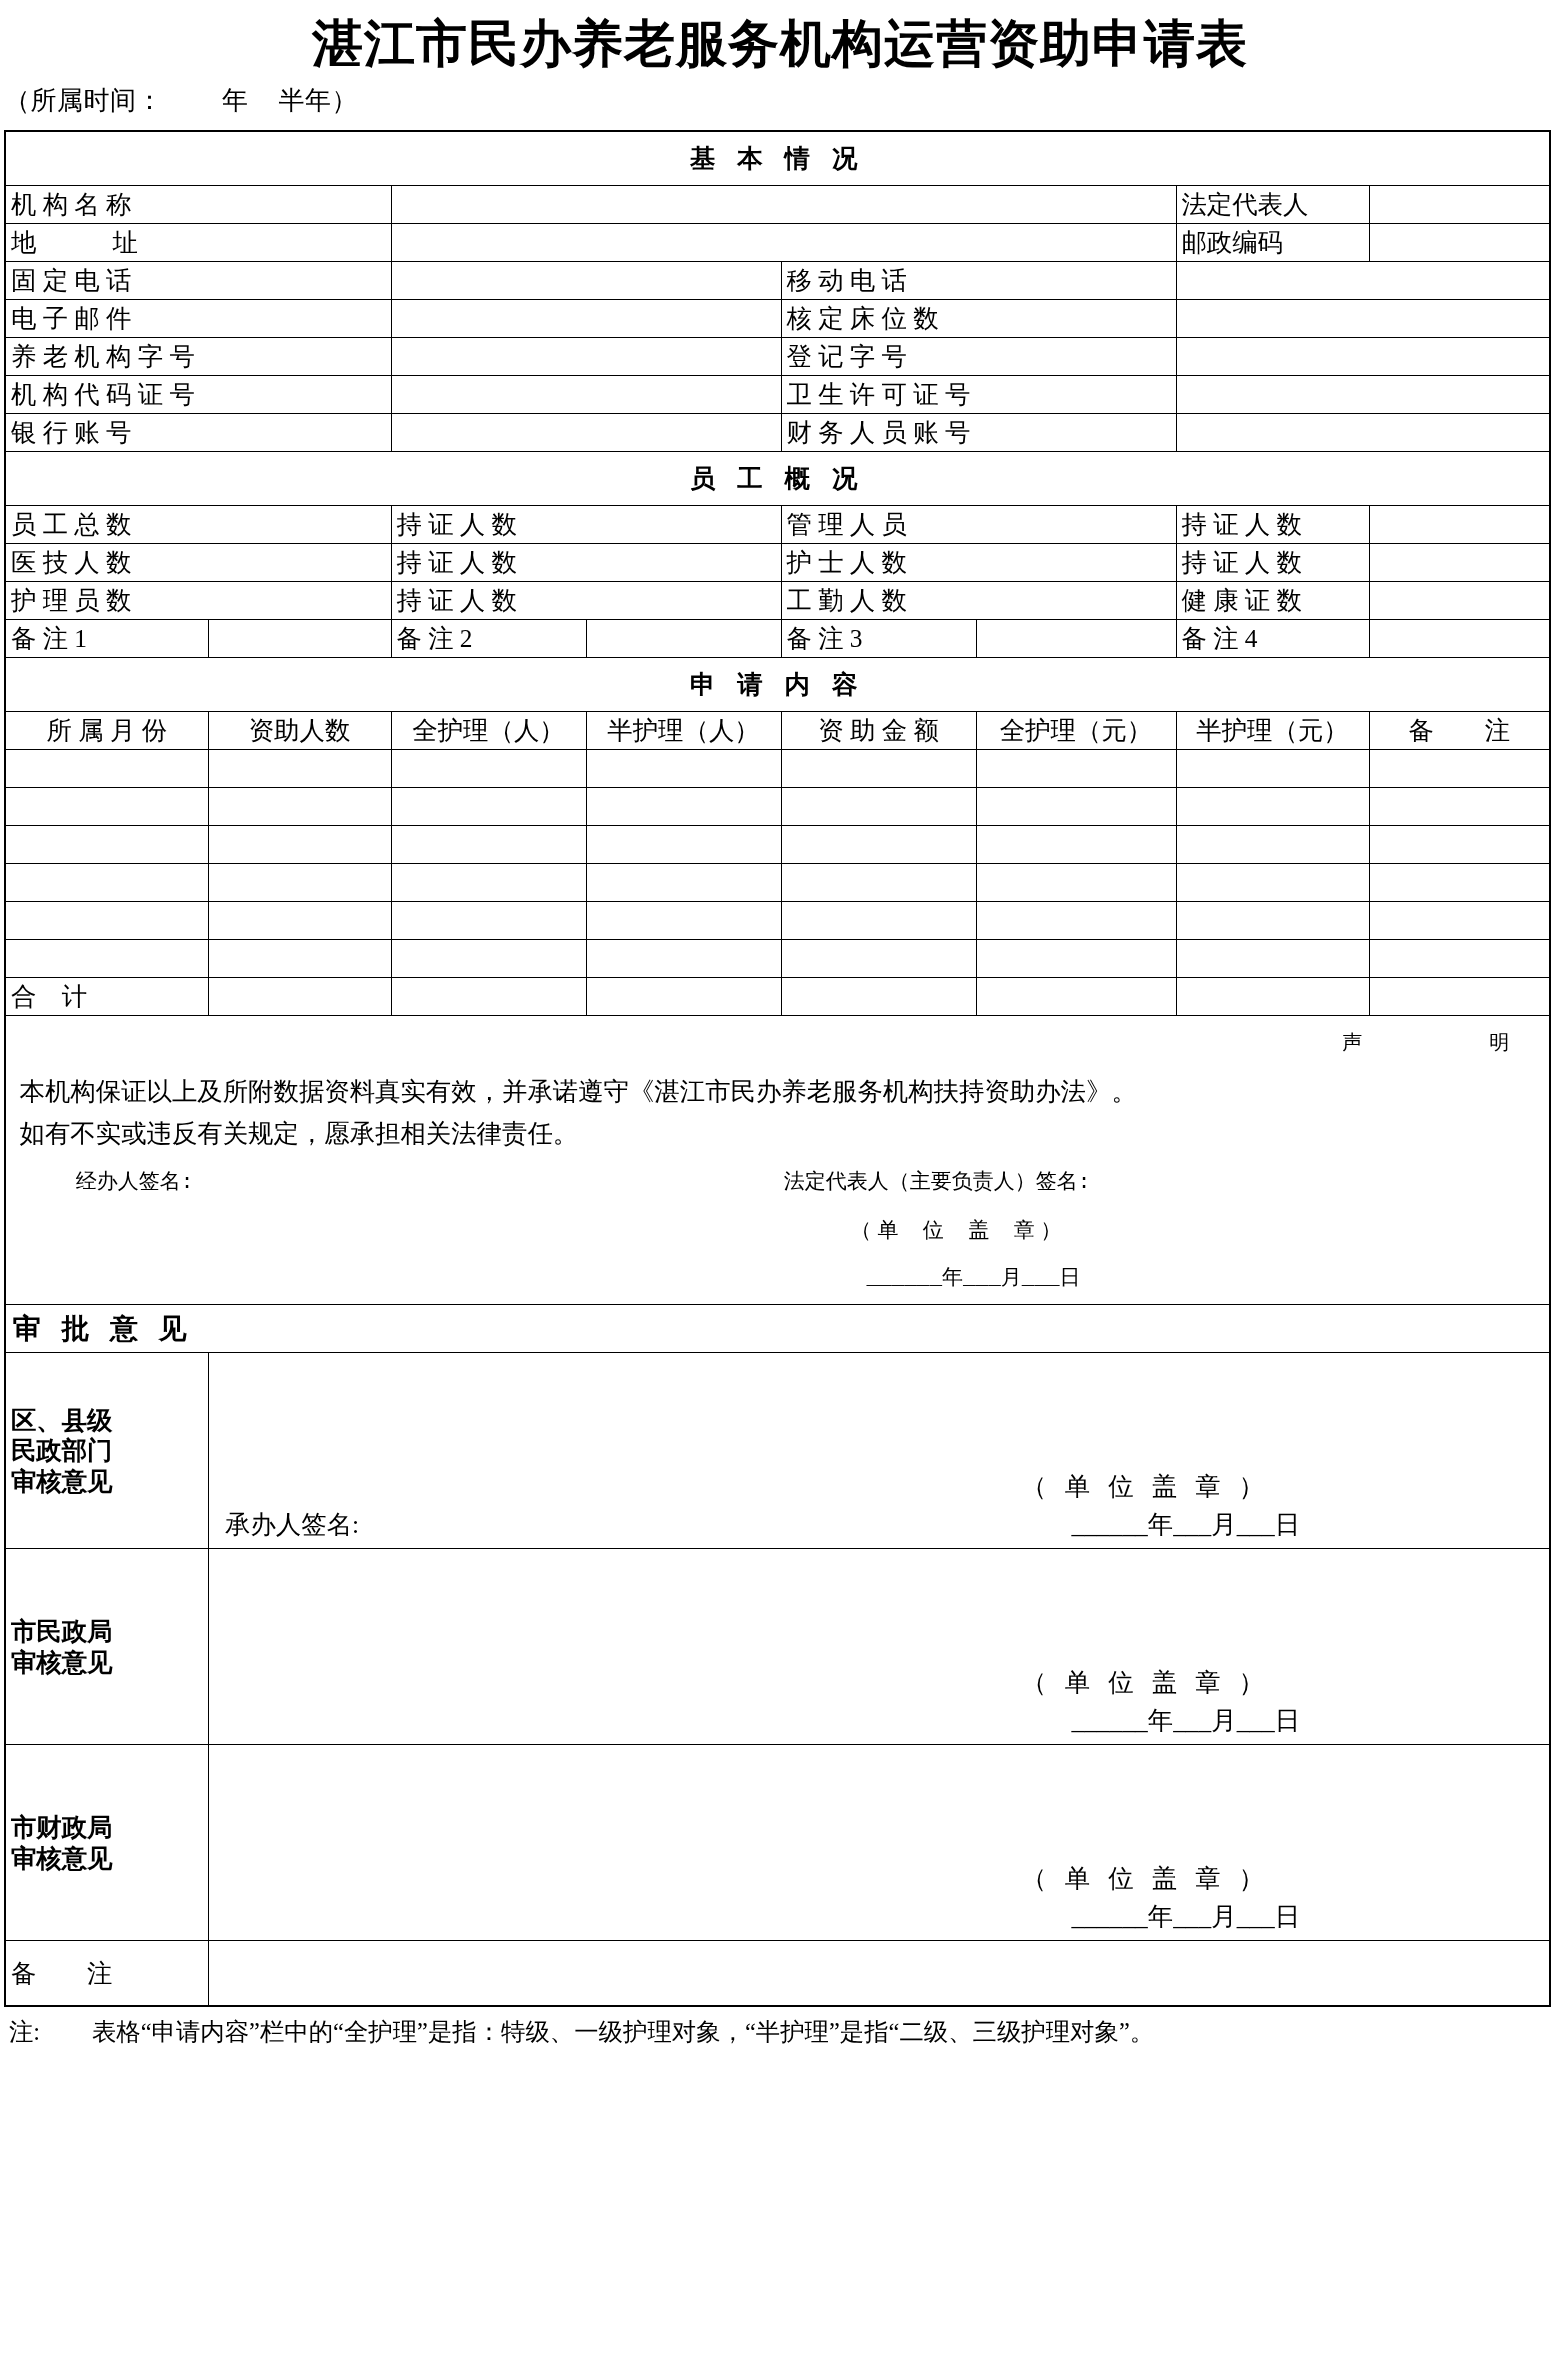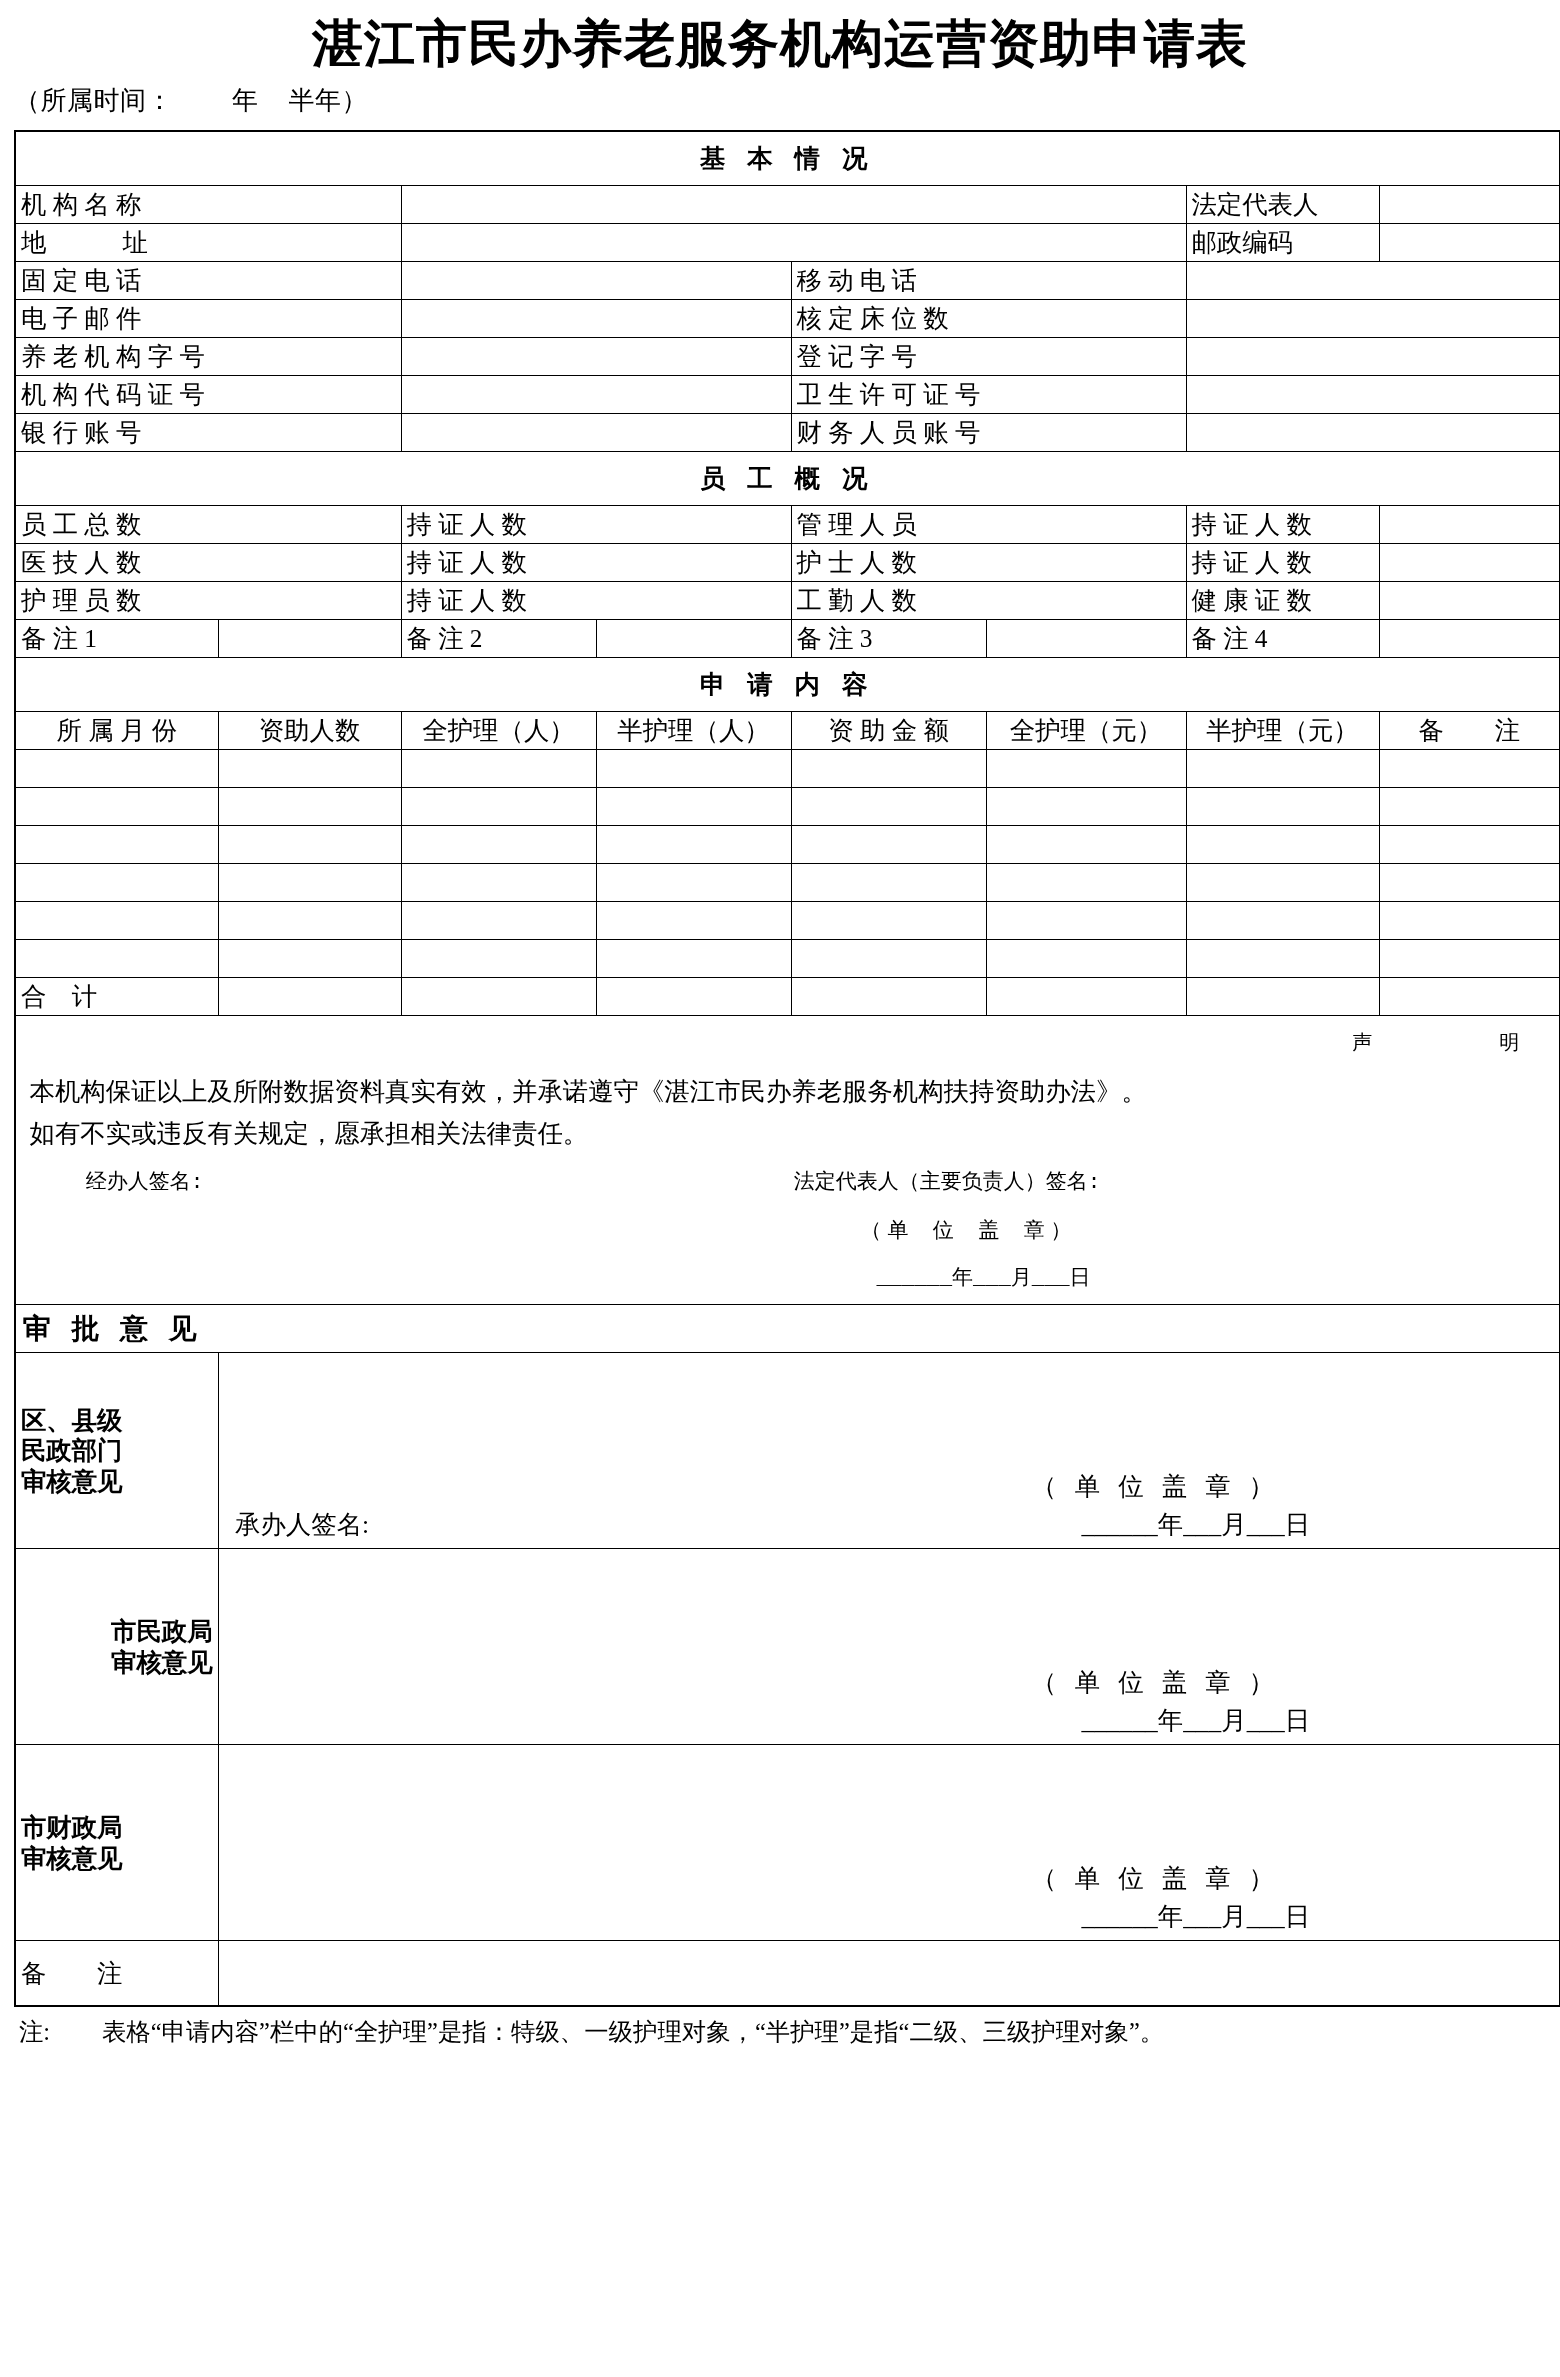--- a/index.html
+++ b/index.html
@@ -12,21 +12,21 @@
     height: 2377px;
     font-family: "Liberation Serif", "DejaVu Serif", serif;
     color: #000000;
     -webkit-font-smoothing: none;
   }
   .page {
     position: relative;
     width: 1560px;
     height: 2377px;
     box-sizing: border-box;
-    padding: 0 14px;
+    padding: 0 4px;
   }
 
   
   .title {
     text-align: center;
     font-size: 51px;
     font-weight: bold;
     letter-spacing: 1px;
     line-height: 1.18;
     padding-top: 13.7px;
@@ -407,21 +407,21 @@
       <td colspan="7" class="apbody" style="height:195px;">
         <div class="ap-inner">
           <div class="ap-stamp">（ 单 位 盖 章 ）</div>
           <div class="ap-sign">承办人签名:</div>
           <div class="ap-date">______年___月___日</div>
         </div>
       </td>
     </tr>
 
     <tr>
-      <td class="aplabel" style="height:195px;text-align:right;">
+      <td class="aplabel" style="height:195px;">
         <div>市民政局</div>
         <div>审核意见</div>
       </td>
       <td colspan="7" class="apbody" style="height:195px;">
         <div class="ap-inner">
           <div class="ap-stamp">（ 单 位 盖 章 ）</div>
           <div class="ap-date">______年___月___日</div>
         </div>
       </td>
     </tr>

